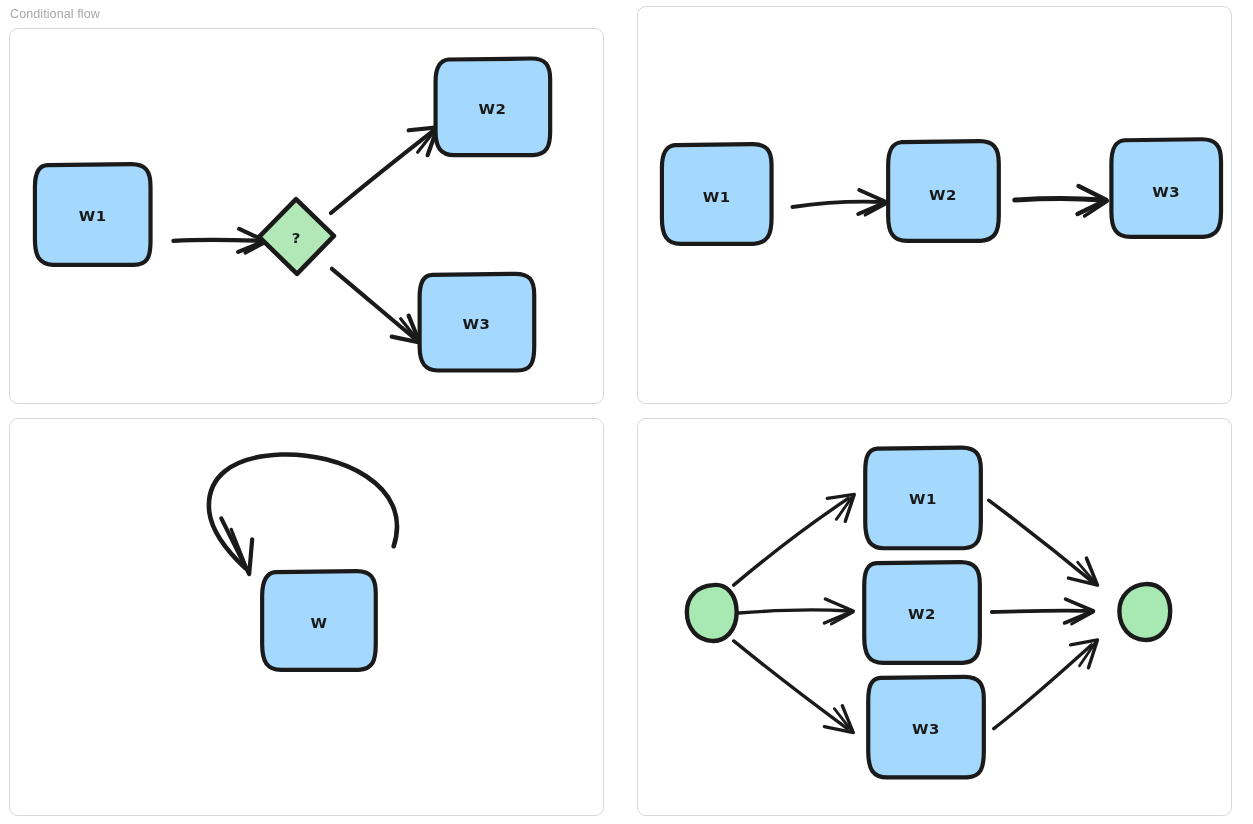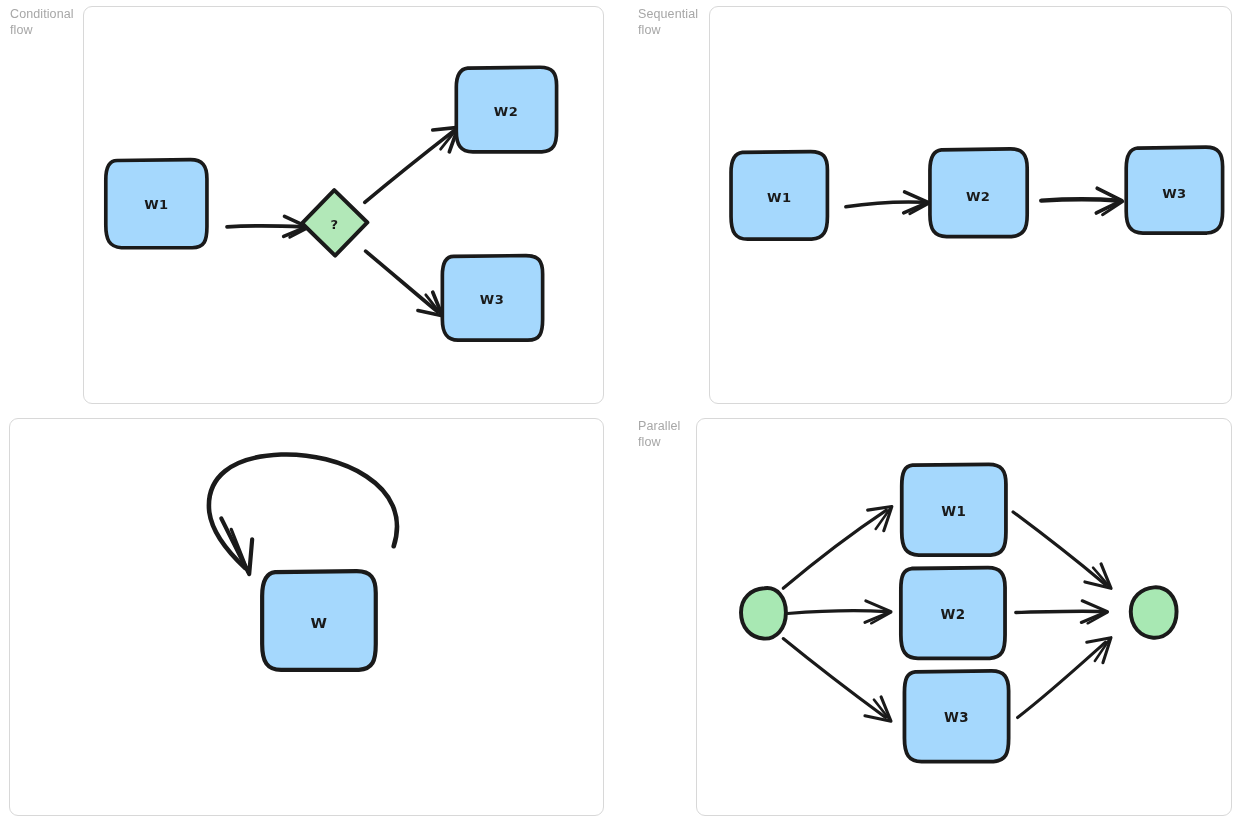--- a/index.html
+++ b/index.html
@@ -18,21 +18,21 @@
     grid-template-columns: 616px 616px;
     grid-template-rows: 412px 412px;
     column-gap: 12px;
     width: 1253px;
     height: 824px;
     box-sizing: border-box;
     padding: 0;
   }
   .cell {
     display: flex;
-    flex-direction: row;
+    flex-direction: column;
     box-sizing: border-box;
     padding: 6px 12px 8px 9px;
   }
   .cell-label {
     font-size: 12.5px;
     color: #a7a7a7;
     font-family: "Liberation Sans", sans-serif;
     line-height: 16px;
     letter-spacing: 0.1px;
     padding-left: 1px;
@@ -117,21 +117,20 @@
           <path d="M424,244 C415,244 411,251 411,266 L411,316 C411,332 416,340 429,340
                    L509,340 C523,340 526,332 526,316 L526,264 C526,249 521,243 507,243
                    L424,244 Z" fill="#a5d8fd" stroke="#1a1a1a" stroke-width="4.2" stroke-linejoin="round"></path>
           <text class="nodeText" x="468" y="298" text-anchor="middle">W3</text>
         </g>
       </svg>
     </div>
   </div>
 
   <div class="cell">
-    <div class="cell-label">Sequential flow</div>
     <div class="panel">
       <svg viewBox="0 0 595 370" preserveAspectRatio="xMidYMid meet">
 
         <g>
           <path d="M155,187 C189,182 221,181 245,182" fill="none" stroke="#1a1a1a" stroke-width="4" stroke-linecap="round"></path>
           <path d="M222,170 L249,182 L221,194" fill="none" stroke="#1a1a1a" stroke-width="4" stroke-linecap="round" stroke-linejoin="round"></path>
           <path d="M228,195 L250,183" fill="none" stroke="#1a1a1a" stroke-width="3.2" stroke-linecap="round"></path>
         </g>
 
         <g>
@@ -179,21 +178,20 @@
           <path d="M266,140 C257,141 253,149 253,164 L253,212 C253,230 258,238 272,238
                    L350,238 C364,237 367,229 367,212 L367,161 C367,146 362,139 348,139
                    L266,140 Z" fill="#a5d8fd" stroke="#1a1a1a" stroke-width="4.2" stroke-linejoin="round"></path>
           <text class="nodeText" x="310" y="196" text-anchor="middle">W</text>
         </g>
       </svg>
     </div>
   </div>
 
   <div class="cell">
-    <div class="cell-label">Parallel flow</div>
     <div class="panel">
       <svg viewBox="0 0 595 370" preserveAspectRatio="xMidYMid meet">
 
         <g>
           <path d="M96,153 C134,121 178,88 211,66" fill="none" stroke="#1a1a1a" stroke-width="3.4" stroke-linecap="round"></path>
           <path d="M190,66 L217,62 L208,89" fill="none" stroke="#1a1a1a" stroke-width="3.4" stroke-linecap="round" stroke-linejoin="round"></path>
           <path d="M199,87 L216,63" fill="none" stroke="#1a1a1a" stroke-width="2.8" stroke-linecap="round"></path>
         </g>
 
         <g>

